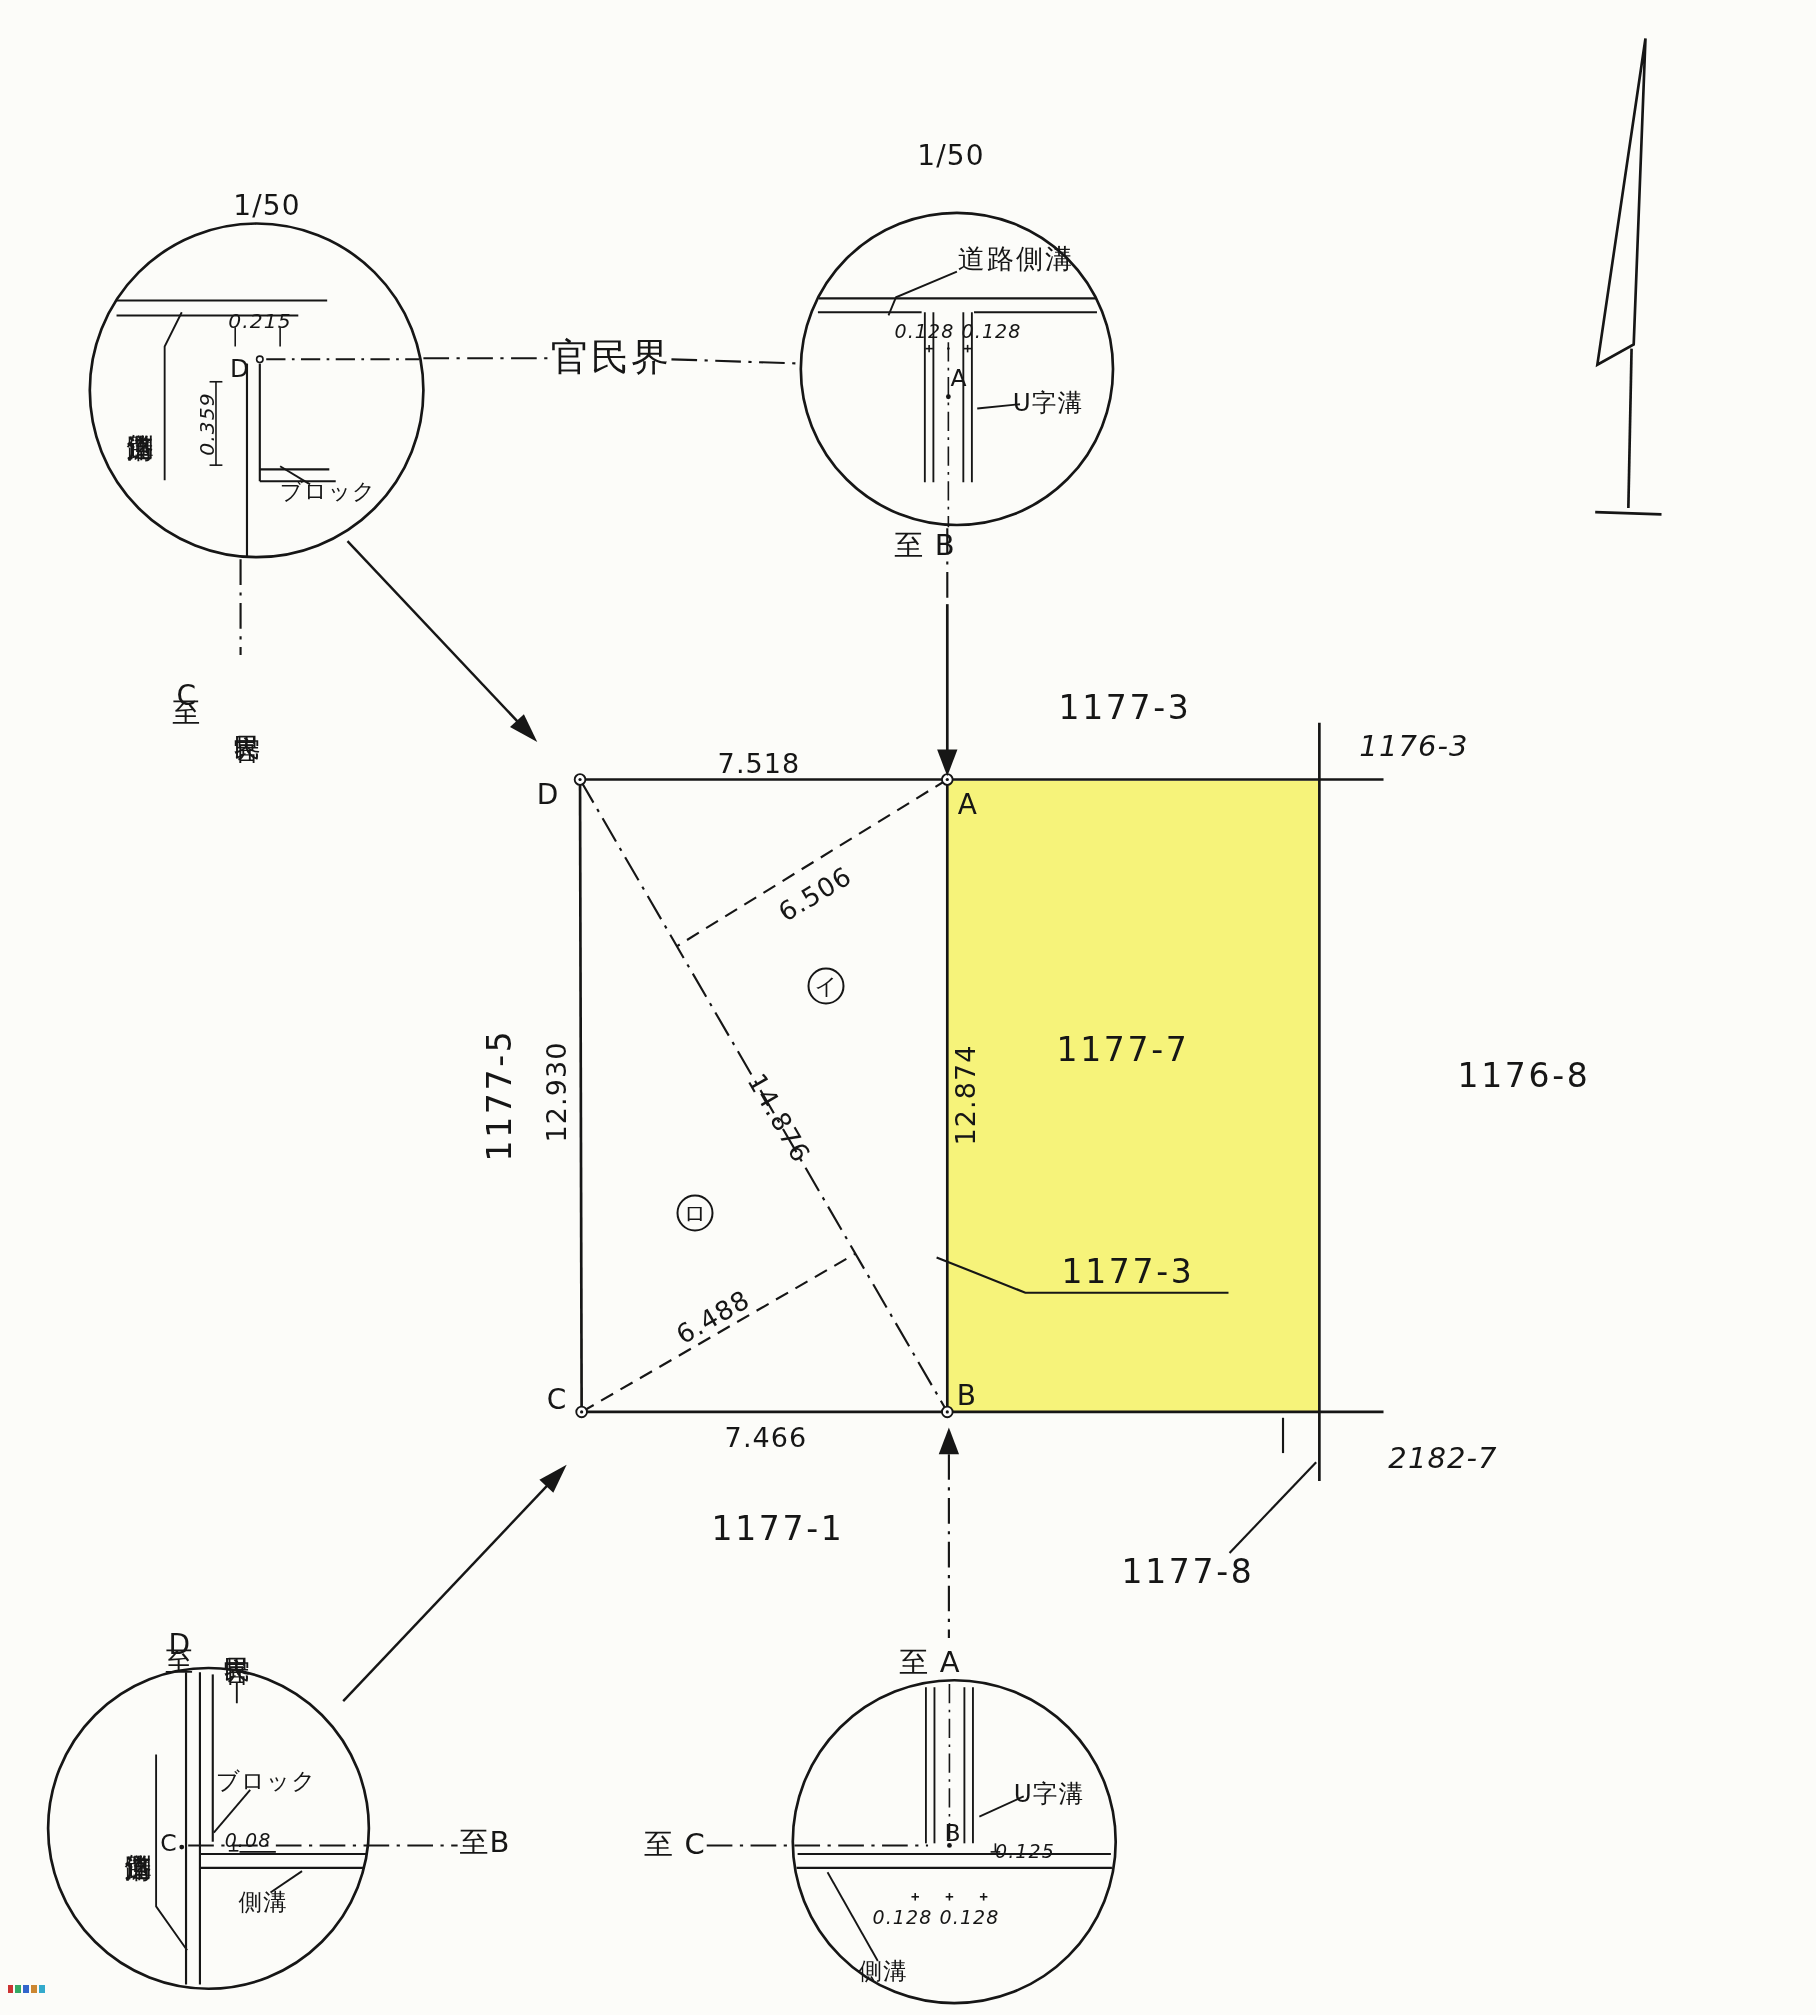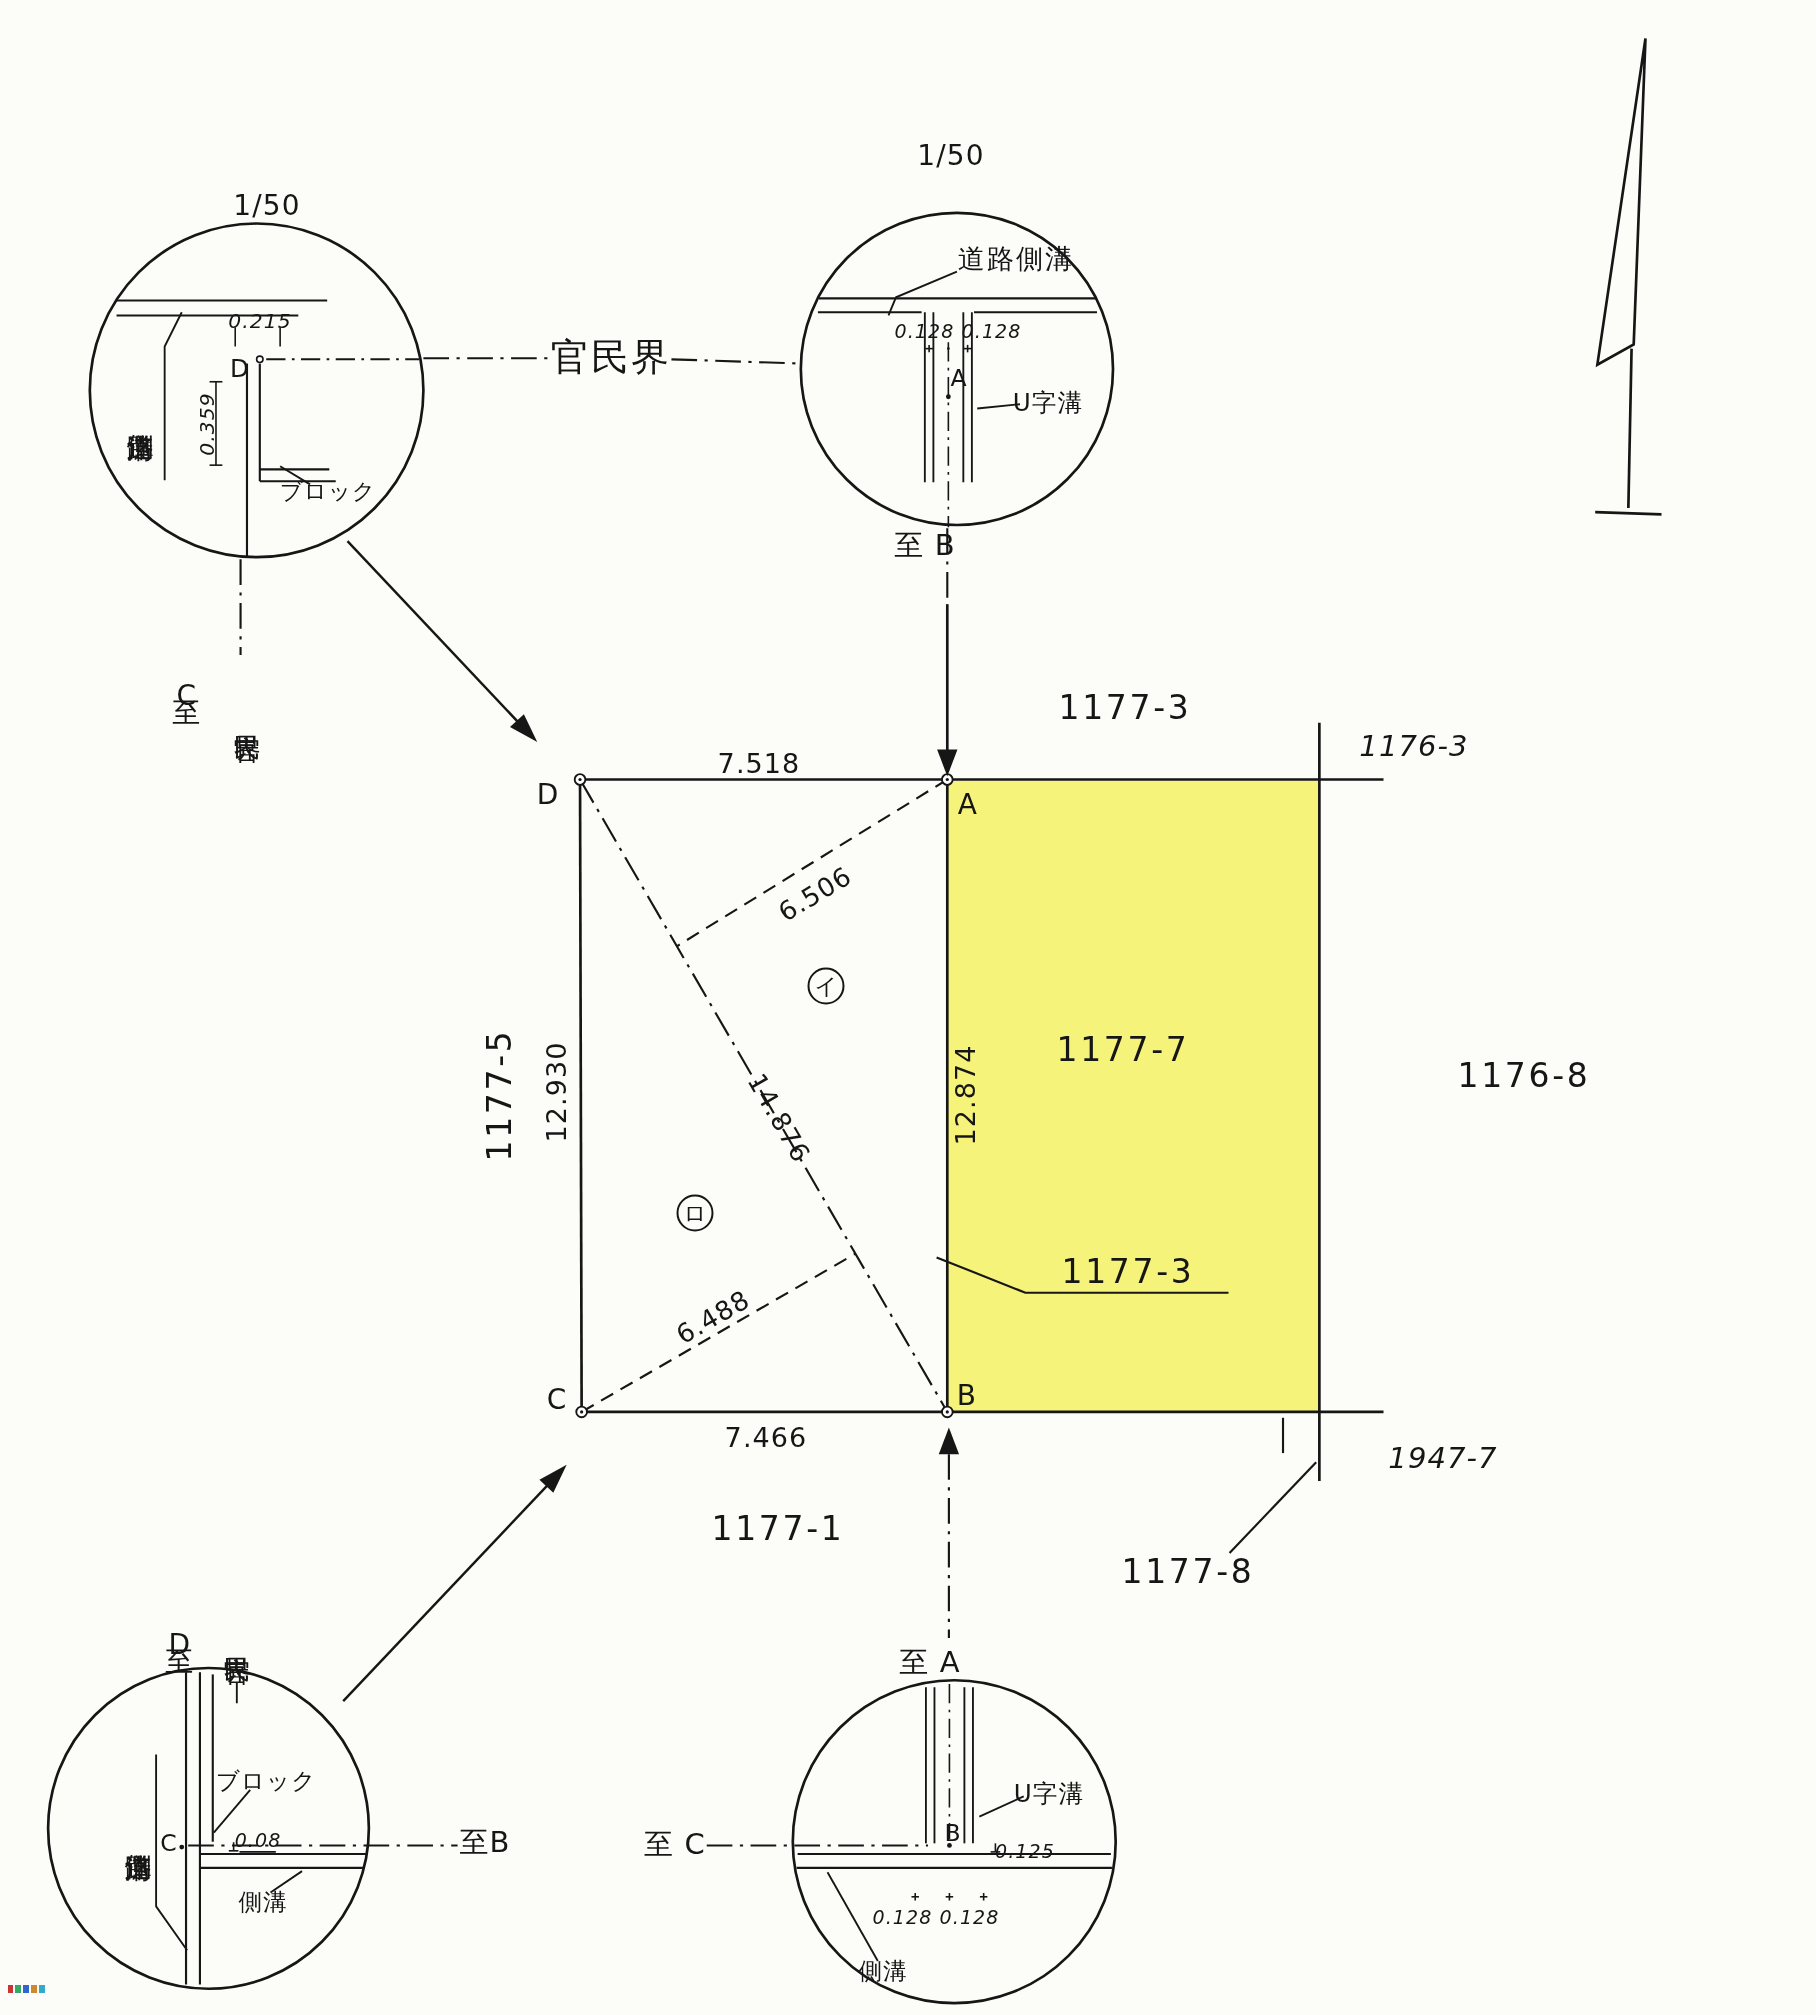--- a/index.html
+++ b/index.html
@@ -222,28 +222,28 @@
   <div class="lbl dim" style="left:965px;top:1095px;transform:translate(-50%,-50%) rotate(-90deg)">12.874</div>
   <div class="lbl" style="left:779px;top:1118px;font-size:26px;transform:translate(-50%,-50%) rotate(60deg)">14.876</div>
   <div class="circled" style="left:695px;top:1213px">
       <span>ロ</span>
     </div>
   <div class="lbl big" style="left:1128px;top:1271px">1177-3</div>
   <div class="lbl" style="left:713px;top:1317px;font-size:26px;transform:translate(-50%,-50%) rotate(-30deg)">6.488</div>
   <div class="lbl" style="left:557px;top:1400px;font-size:28px">C</div>
   <div class="lbl" style="left:967px;top:1396px;font-size:28px">B</div>
   <div class="lbl dim" style="left:766px;top:1437px">7.466</div>
-  <div class="lbl it" style="left:1443px;top:1458px;font-size:29px">1947-7</div>
+  <div class="lbl it" style="left:1443px;top:1458px;font-size:29px">2182-7</div>
   <div class="lbl big" style="left:778px;top:1528px">1177-1</div>
   <div class="lbl big" style="left:1188px;top:1571px">1177-8</div>
 
   <div class="lbl cjk vert" style="left:138px;top:1833px">道路側溝</div>
   <div class="lbl" style="left:266px;top:1782px;font-size:23.5px">ブロック</div>
   <div class="lbl" style="left:169px;top:1844px;font-size:23.5px">C</div>
-  <div class="lbl sml it" style="left:258px;top:1840px;font-size:19px">0.08</div>
+  <div class="lbl sml it" style="left:248px;top:1840px;font-size:19px">0.08</div>
   <div class="lbl" style="left:263px;top:1903px;font-size:23.5px">側溝</div>
 
   <div class="lbl" style="left:1049px;top:1794px;font-size:24.6px">U字溝</div>
   <div class="lbl" style="left:953px;top:1834px;font-size:23.5px">B</div>
   <div class="lbl sml it" style="left:1025px;top:1851px;font-size:19px">0.125</div>
   <div class="lbl sml it" style="left:936px;top:1917px;font-size:19px">0.128 0.128</div>
   <div class="lbl" style="left:883px;top:1972px;font-size:23.5px">側溝</div>
 
   <div class="artifact">
     <span style="background:#cc3333"></span>

